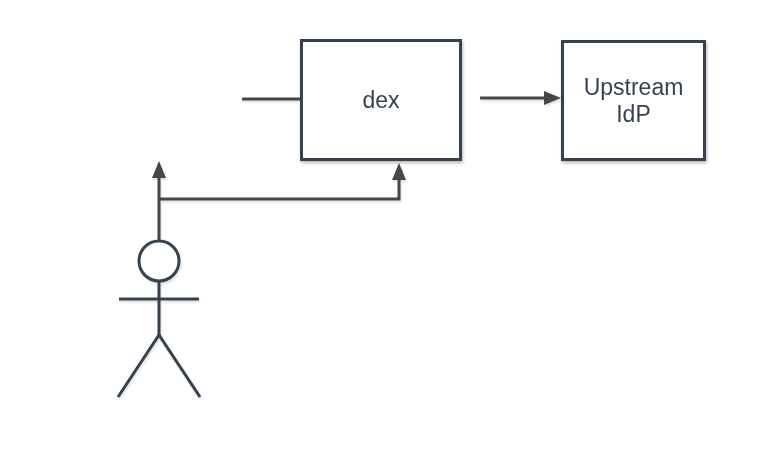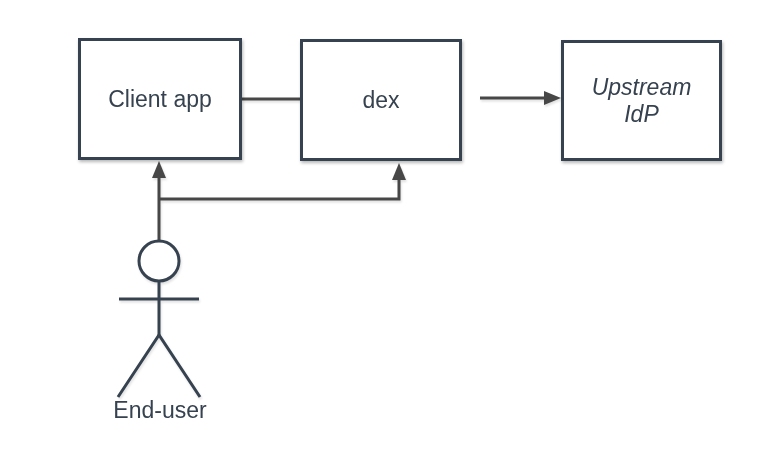--- a/index.html
+++ b/index.html
@@ -32,21 +32,21 @@
     display: flex;
     align-items: center;
     justify-content: center;
     text-align: center;
     color: #36424f;
     font-size: 23px;
     line-height: 27px;
   }
   .node-client-app { left: 78px;  top: 38px; width: 164px; height: 122px; }
   .node-dex        { left: 300px; top: 39px; width: 162px; height: 122px; }
-  .node-upstream   { left: 561px; top: 40px; width: 161px; height: 121px; font-style: italic; }
+  .node-upstream   { left: 561px; top: 40px; width: 145px; height: 121px; }
   .node-label { display: inline-block; }
   .node-upstream .node-label { max-width: 120px; }
   .actor-label {
     position: absolute;
     left: 80px;
     top: 398px;
     width: 160px;
     text-align: center;
     color: #36424f;
     font-size: 23px;
@@ -84,27 +84,23 @@
     </g>
 
     <g class="actor">
       <circle class="actor-head" cx="159" cy="261" r="20"></circle>
       <path d="M159 281 L159 335"></path>
       <path d="M119 299 L199 299"></path>
       <path d="M118 397 L159 335 L200 397"></path>
     </g>
   </svg>
 
-  <div class="node node-client-app">
-    <span class="node-label">Client app</span>
-  </div>
 
   <div class="node node-dex">
     <span class="node-label">dex</span>
   </div>
 
   <div class="node node-upstream">
     <span class="node-label">Upstream IdP</span>
   </div>
 
-  <div class="actor-label">End-user</div>
 
 </div>
 
 </body></html>

